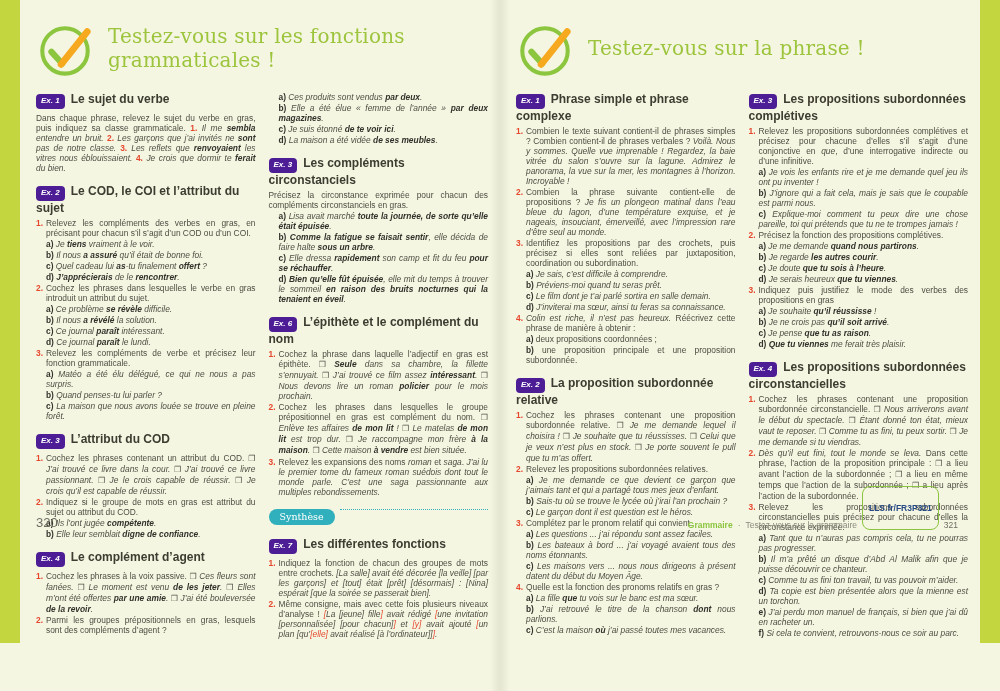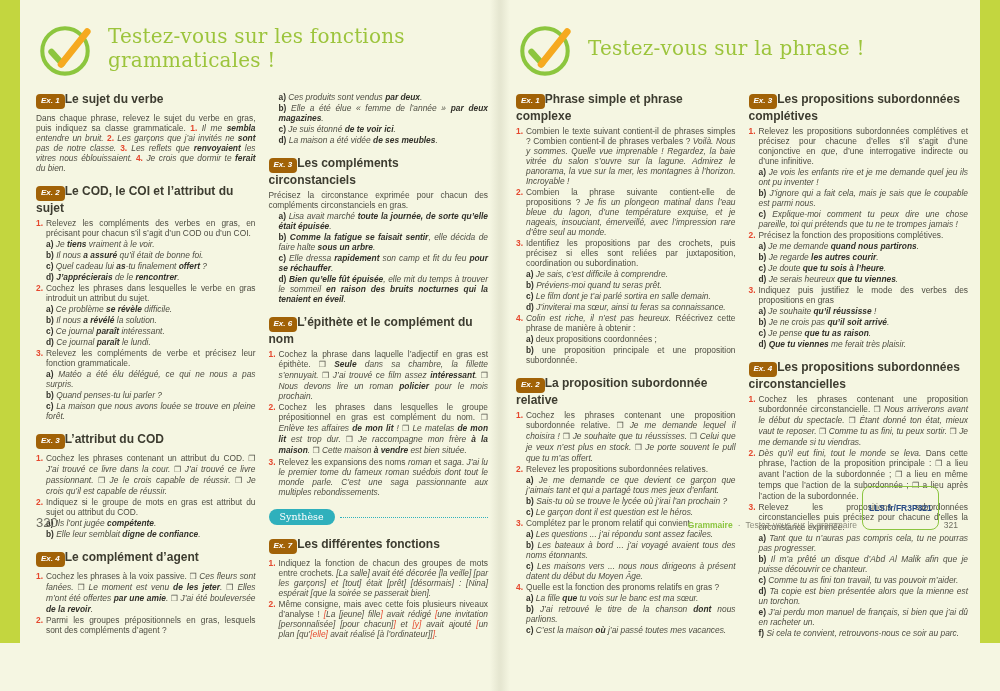--- a/index.html
+++ b/index.html
@@ -20,30 +20,30 @@
   .header{display:flex;align-items:center;gap:14px;margin:20px 8px 8px 16px}
   .check{width:58px;height:58px;flex:0 0 auto}
   h1.ptitle{
     font-family:"DejaVu Serif","Liberation Serif",serif;font-weight:400;
     color:#9cc43c;font-size:20px;line-height:1.18;margin:0;letter-spacing:.2px;
   }
   .cols{display:flex;gap:13px;padding:6px 12px 0 16px}
   .col{flex:1;min-width:0}
   .block{margin-bottom:11px}
   .exh{margin-bottom:4px;line-height:12px}
-  .badge{display:inline-block;background:#a16207;color:#fff;font-size:8px;font-weight:700;
-    font-style:italic;padding:1px 5px 2px;border-radius:4px;}
+  .badge{display:inline-block;background:#4c1d95;color:#fff;font-size:8px;font-weight:700;
+    font-style:italic;padding:1px 5px 2px;border-radius:4px;margin-right:6px}
   .ext{font-weight:700;font-size:12px;color:#3d3c30}
   .item{font-size:8.4px;line-height:10px;color:#4e4d42;text-align:justify;margin:0 0 1px;position:relative}
   .item.num,.item.sub{padding-left:10px}
   .item .n{position:absolute;left:0;color:#e5472d;font-weight:700;font-style:normal}
   .item b{color:#32312a}
   .item .chk{color:#54534a;font-size:8px}
   .rb{color:#e5472d}
-  .syn{display:flex;align-items:center;gap:5px;margin:12px 0 12px}
+  .syn{display:flex;gap:5px;margin:12px 0 12px}
   .synpill{background:#2fb0bc;color:#fff;font-size:9.5px;padding:2px 11px 3px;border-radius:10px;
     font-family:"DejaVu Serif","Liberation Serif",serif}
   .synline{flex:1;border-top:1.7px dotted #2fb0bc;height:0}
   .pagenum-left{position:absolute;bottom:12px;left:16px;font-size:13px;color:#6e6d62}
   .footer-right{position:absolute;bottom:12px;right:22px;display:flex;align-items:flex-end;gap:5px;
     font-size:8.5px;color:#8b8a7c}
   .f-section{color:#8bc53f;font-weight:700}
   .f-sep{color:#8b8a7c}
   .f-code{border:1.2px solid #8bc53f;border-radius:8px;padding:16px 6px;color:#274a85;font-weight:700;background:transparent}
   .f-num{color:#6e6d62}

